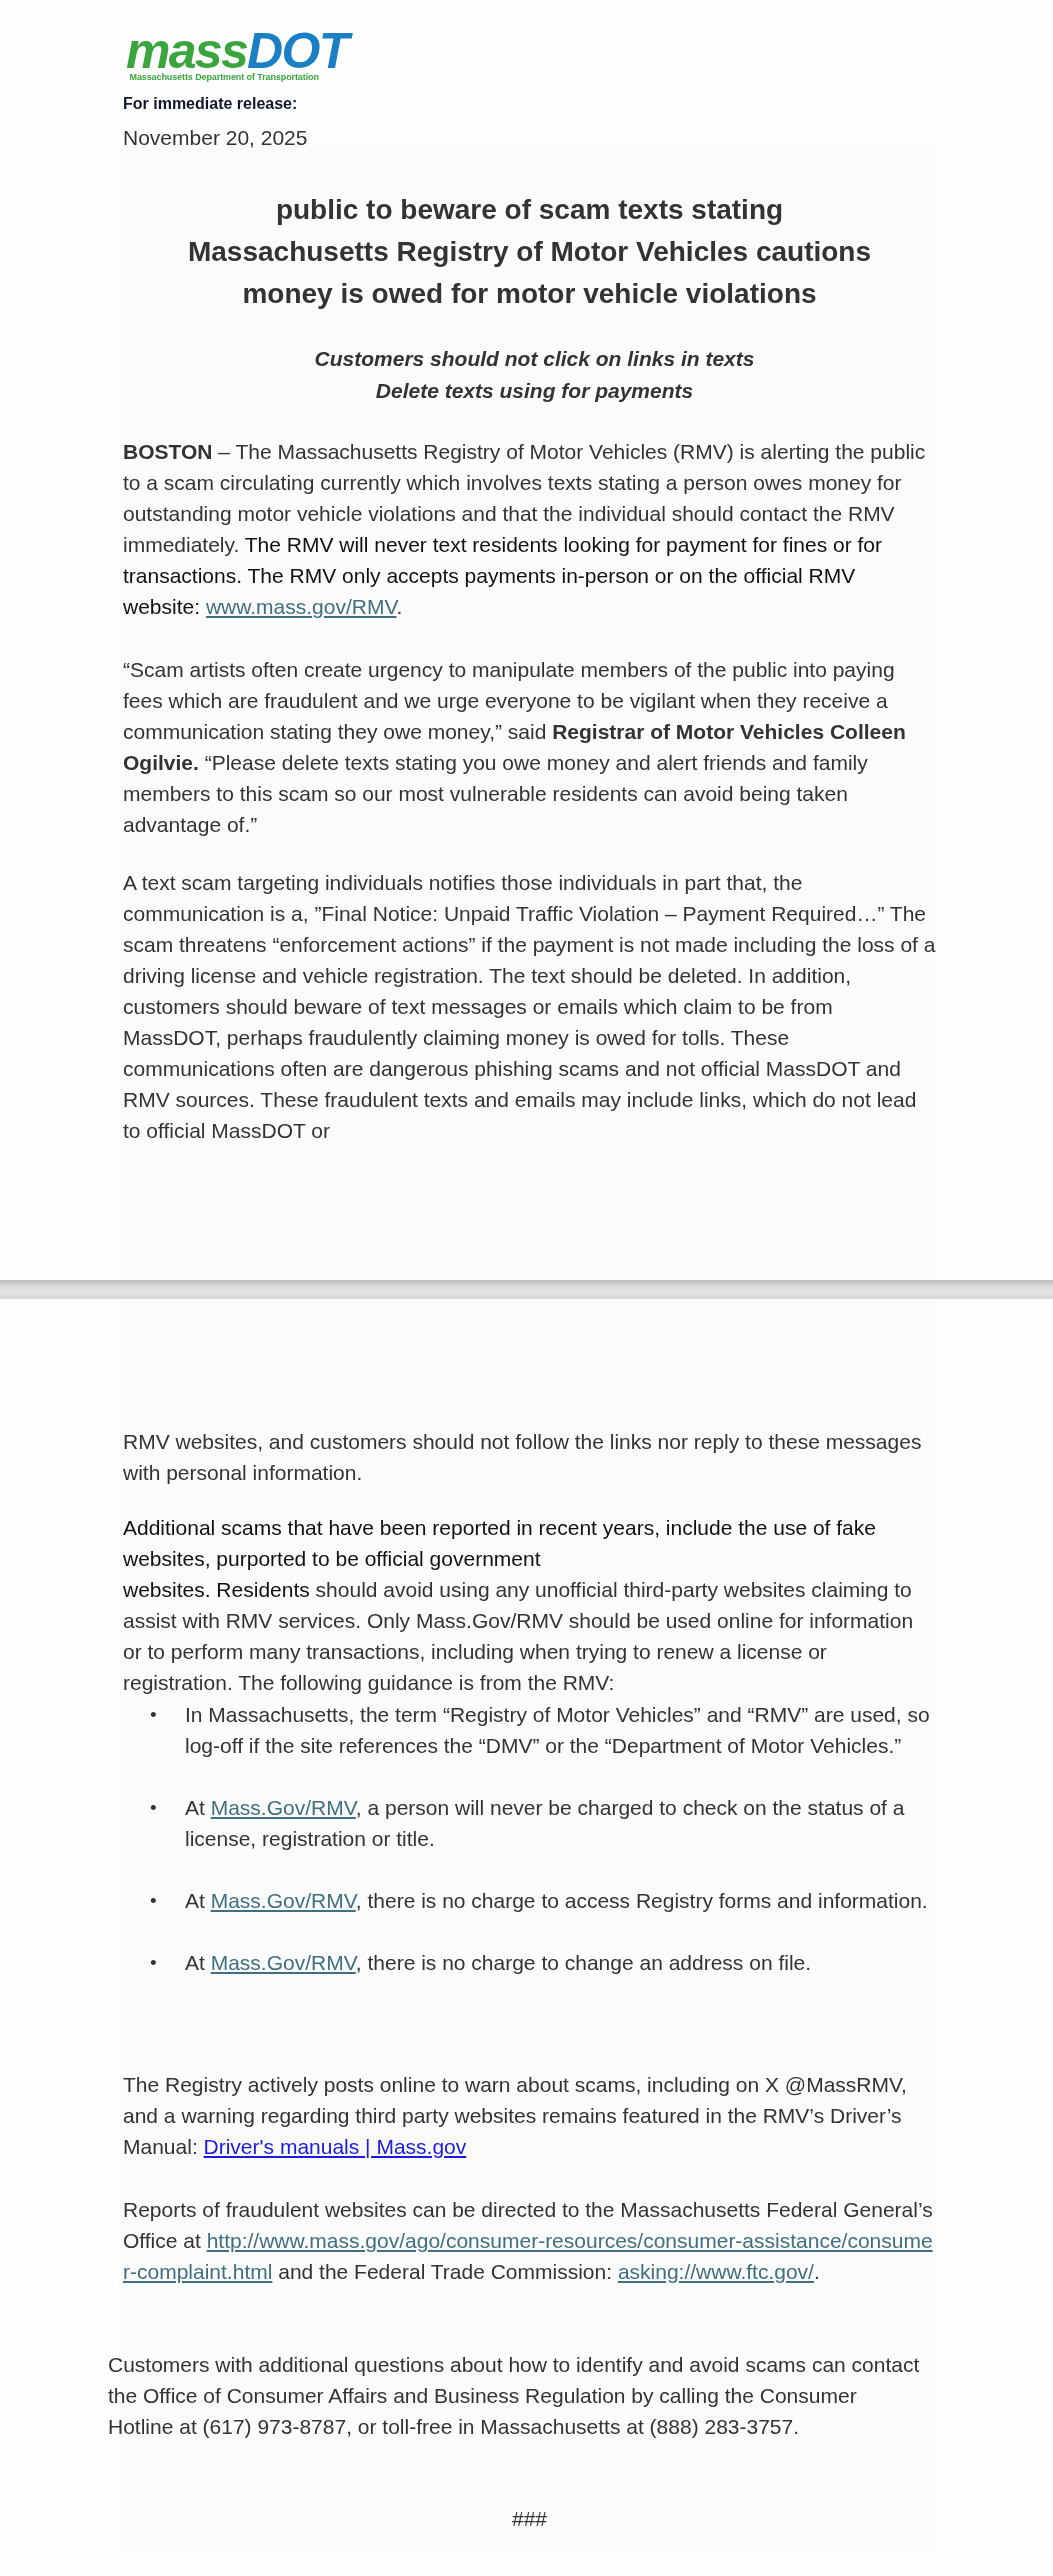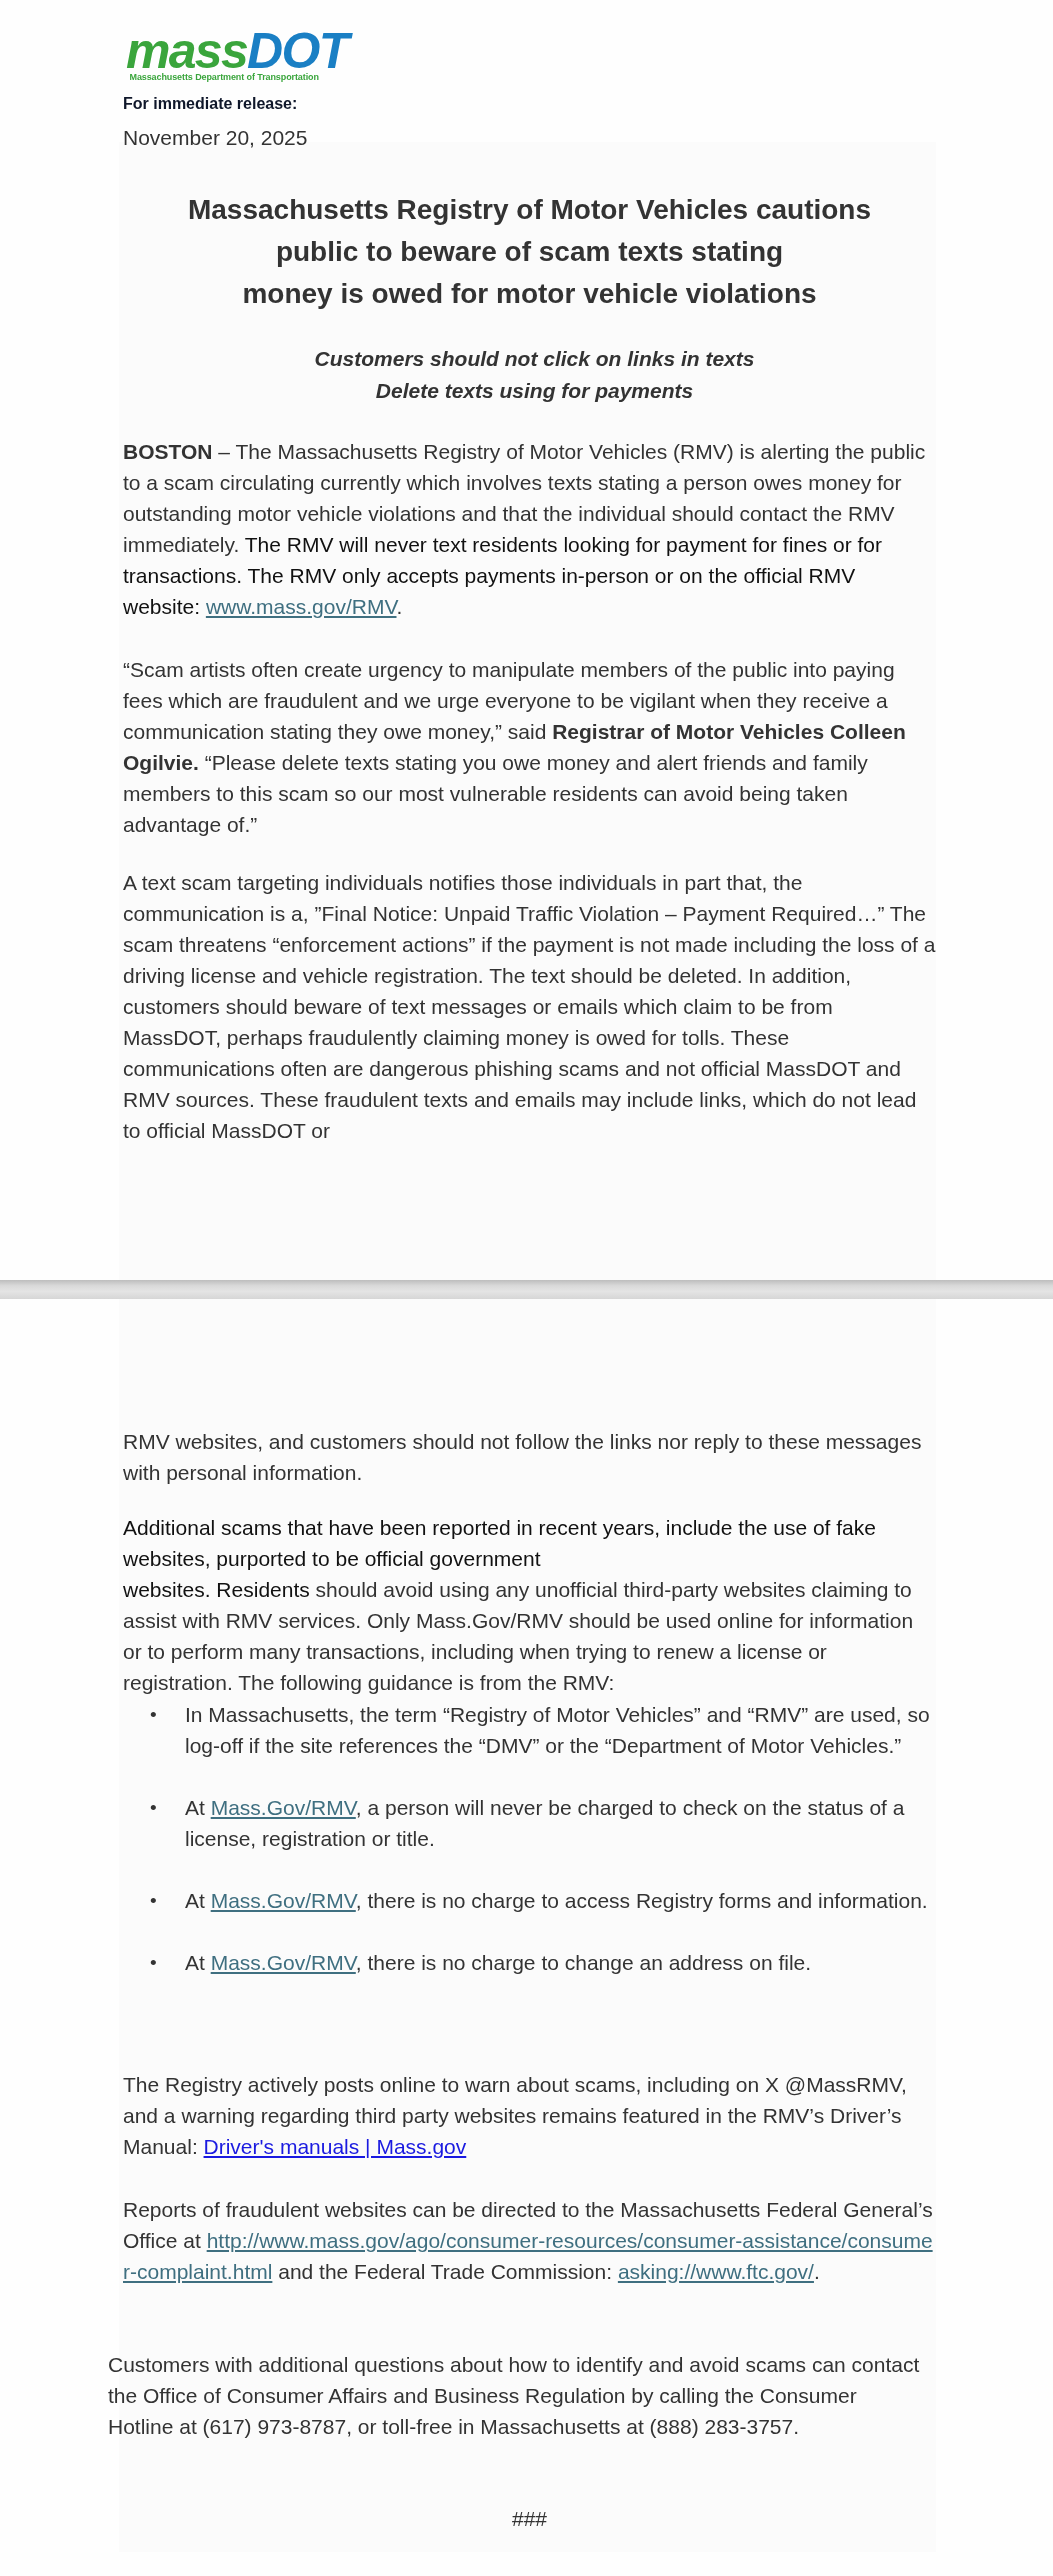--- a/index.html
+++ b/index.html
@@ -124,22 +124,22 @@
     <div class="logo-word">
       <span class="logo-mass">mass</span><span class="logo-dot">DOT</span>
     </div>
     <div class="logo-tagline">Massachusetts Department of Transportation</div>
   </div>
 
   <div class="release-label">For immediate release:</div>
   <div class="release-date">November 20, 2025</div>
 
   <div class="headline">
+    <div>public to beware of scam texts stating</div>
     <div>Massachusetts Registry of Motor Vehicles cautions</div>
-    <div>public to beware of scam texts stating</div>
     <div>money is owed for motor vehicle violations</div>
   </div>
 
   <div class="subhead">
     <div>Customers should not click on links in texts</div>
     <div>Delete texts using for payments</div>
   </div>
 
   <div class="para-boston">
     <p class="body"><b>BOSTON</b><span> – The Massachusetts Registry of Motor Vehicles (RMV) is alerting the public to a scam circulating currently which involves texts stating a person owes money for outstanding motor vehicle violations and that the individual should contact the RMV immediately.  </span><span class="dark">The RMV will never text residents looking for payment for fines or for transactions.  The RMV only accepts payments in-person or on the official RMV website: </span><a class="link" href="#">www.mass.gov/RMV</a><span>.</span></p>

